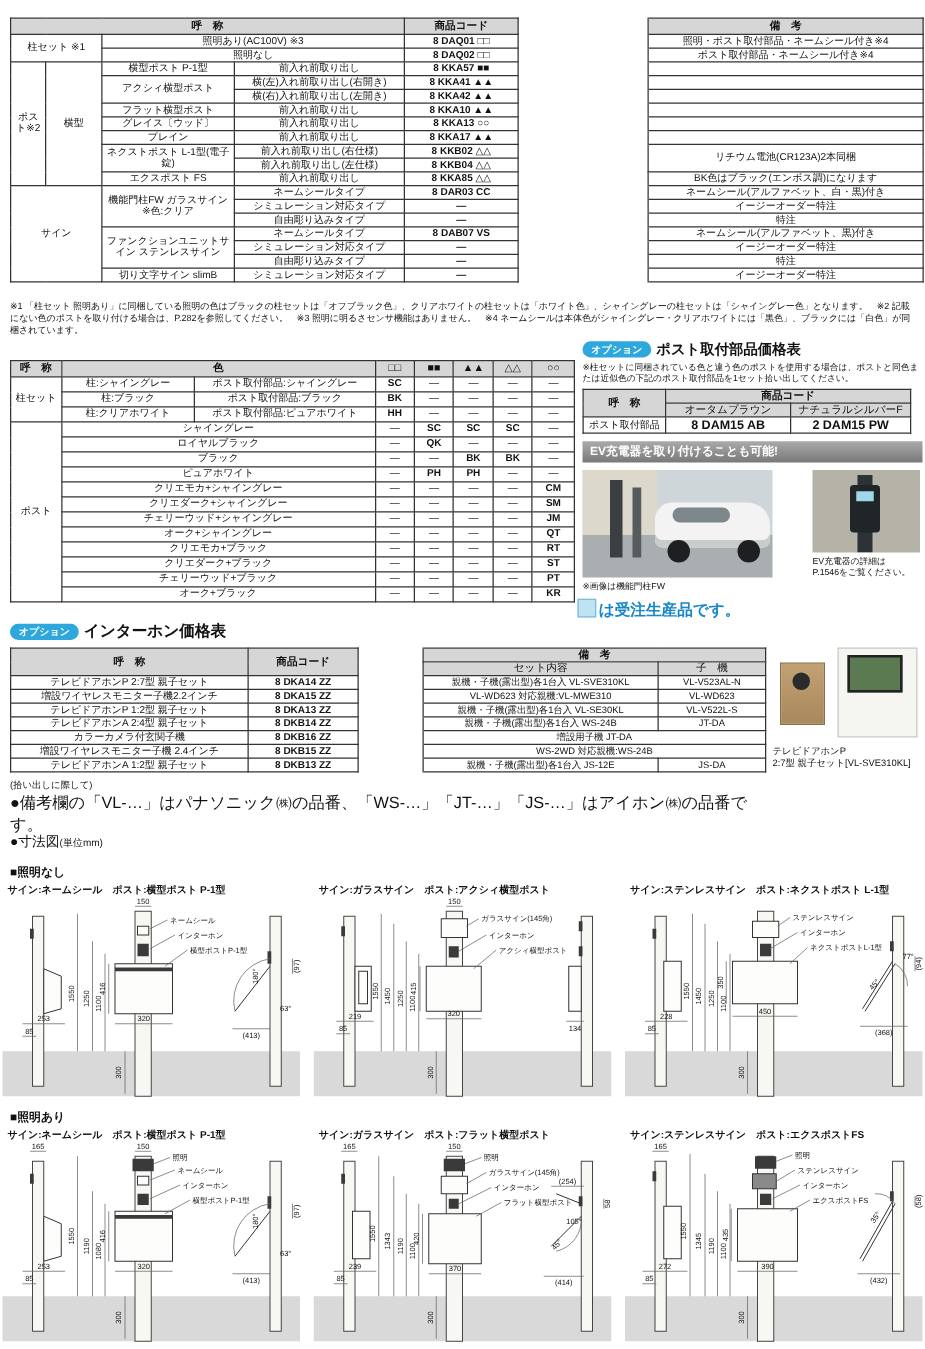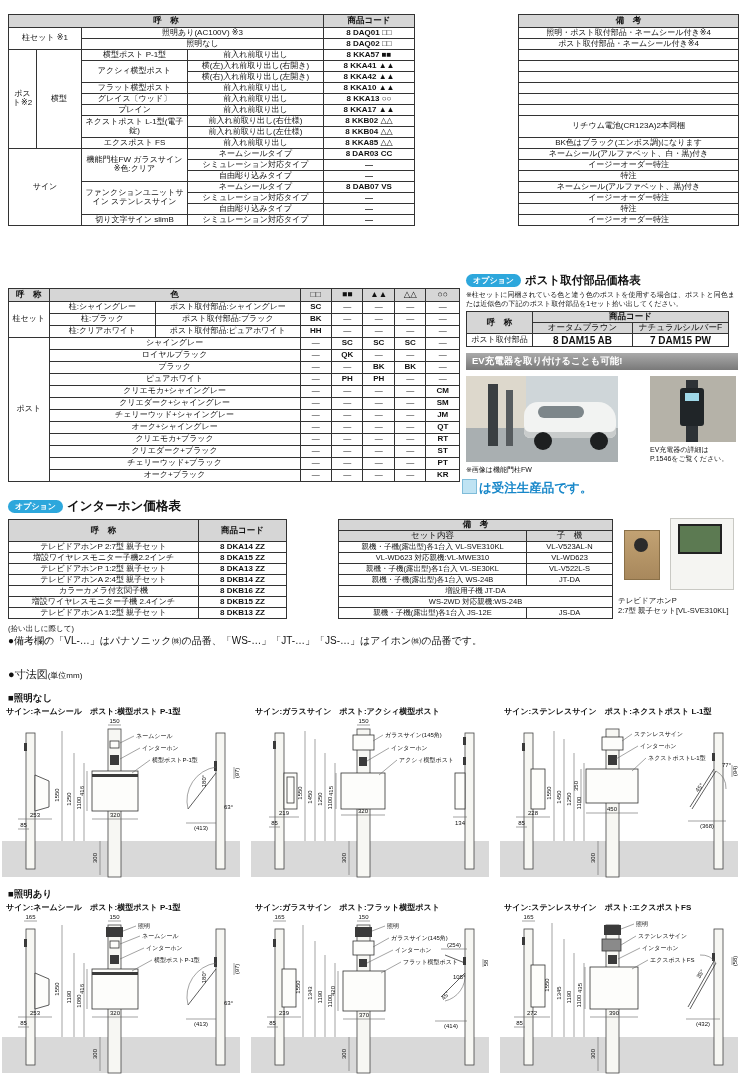--- a/index.html
+++ b/index.html
@@ -193,20 +193,21 @@
     <tr style="height:11px">
       <td>切り文字サイン slimB</td>
       <td>シミュレーション対応タイプ</td>
       <td class="code">―</td>
       <td class="gap"></td>
       <td class="rem">イージーオーダー特注</td>
     </tr>
   </tbody>
     </table>
 
+  <div class="fn abs" style="left:8px;top:240px;width:726px">※1 「柱セット 照明あり」に同梱している照明の色はブラックの柱セットは「オフブラック色」、クリアホワイトの柱セットは「ホワイト色」、シャイングレーの柱セットは「シャイングレー色」となります。　※2 記載にない色のポストを取り付ける場合は、P.282を参照してください。　※3 照明に明るさセンサ機能はありません。　※4 ネームシールは本体色がシャイングレー・クリアホワイトには「黒色」、ブラックには「白色」が同梱されています。</div>
 
 
   <table class="tbl abs" style="left:8px;top:288px;width:452px">
     <colgroup>
         <col style="width:40px">
         <col style="width:105px">
         <col style="width:142px">
         <col style="width:31px">
         <col style="width:31px">
         <col style="width:31px">
@@ -367,21 +368,21 @@
         <td class="hd" rowspan="2">呼　称</td>
         <td class="hd" colspan="2">商品コード</td>
       </tr>
       <tr style="height:11px">
         <td class="hd" style="font-weight:normal">オータムブラウン</td>
         <td class="hd" style="font-weight:normal">ナチュラルシルバーF</td>
       </tr>
       <tr style="height:13px">
         <td>ポスト取付部品</td>
         <td class="code" style="font-size:10px">8 DAM15 AB</td>
-        <td class="code" style="font-size:10px">7 DAM15 PW</td>
+        <td class="code" style="font-size:10px">2 DAM15 PW</td>
       </tr>
     </tbody>
       </table>
     <div class="evbar">EV充電器を取り付けることも可能!</div>
     <div style="display:flex;margin-top:6px">
       <div class="ph-left">
         <div class="ph-wall"></div>
         <div class="ph-post"></div>
         <div class="ph-post2"></div>
         <div class="ph-car"></div>
@@ -475,21 +476,21 @@
         <td>テレビドアホンA 1:2型 親子セット</td>
         <td class="code">8 DKB13 ZZ</td>
         <td class="gap"></td>
         <td style="font-size:7.5px">親機・子機(露出型)各1台入 JS-12E</td>
         <td style="font-size:7.5px">JS-DA</td>
       </tr>
     </tbody>
       </table>
     <div style="margin-top:5px;width:600px">
       <div style="font-size:7.5px">(拾い出しに際して)</div>
-      <div style="font-size:10px">●備考欄の「VL-…」はパナソニック㈱の品番、「WS-…」「JT-…」「JS-…」はアイホン㈱の品番です。</div>
+      <div style="font-size:13px">●備考欄の「VL-…」はパナソニック㈱の品番、「WS-…」「JT-…」「JS-…」はアイホン㈱の品番です。</div>
     </div>
     <div class="abs" style="left:610px;top:18px;width:122px">
       <div class="ic-photo">
         <div class="ic-door"></div>
         <div class="ic-cam"></div>
         <div class="ic-mon"></div>
         <div class="ic-scr"></div>
       </div>
       <div class="cap">
         <span>テレビドアホンP</span><br>

